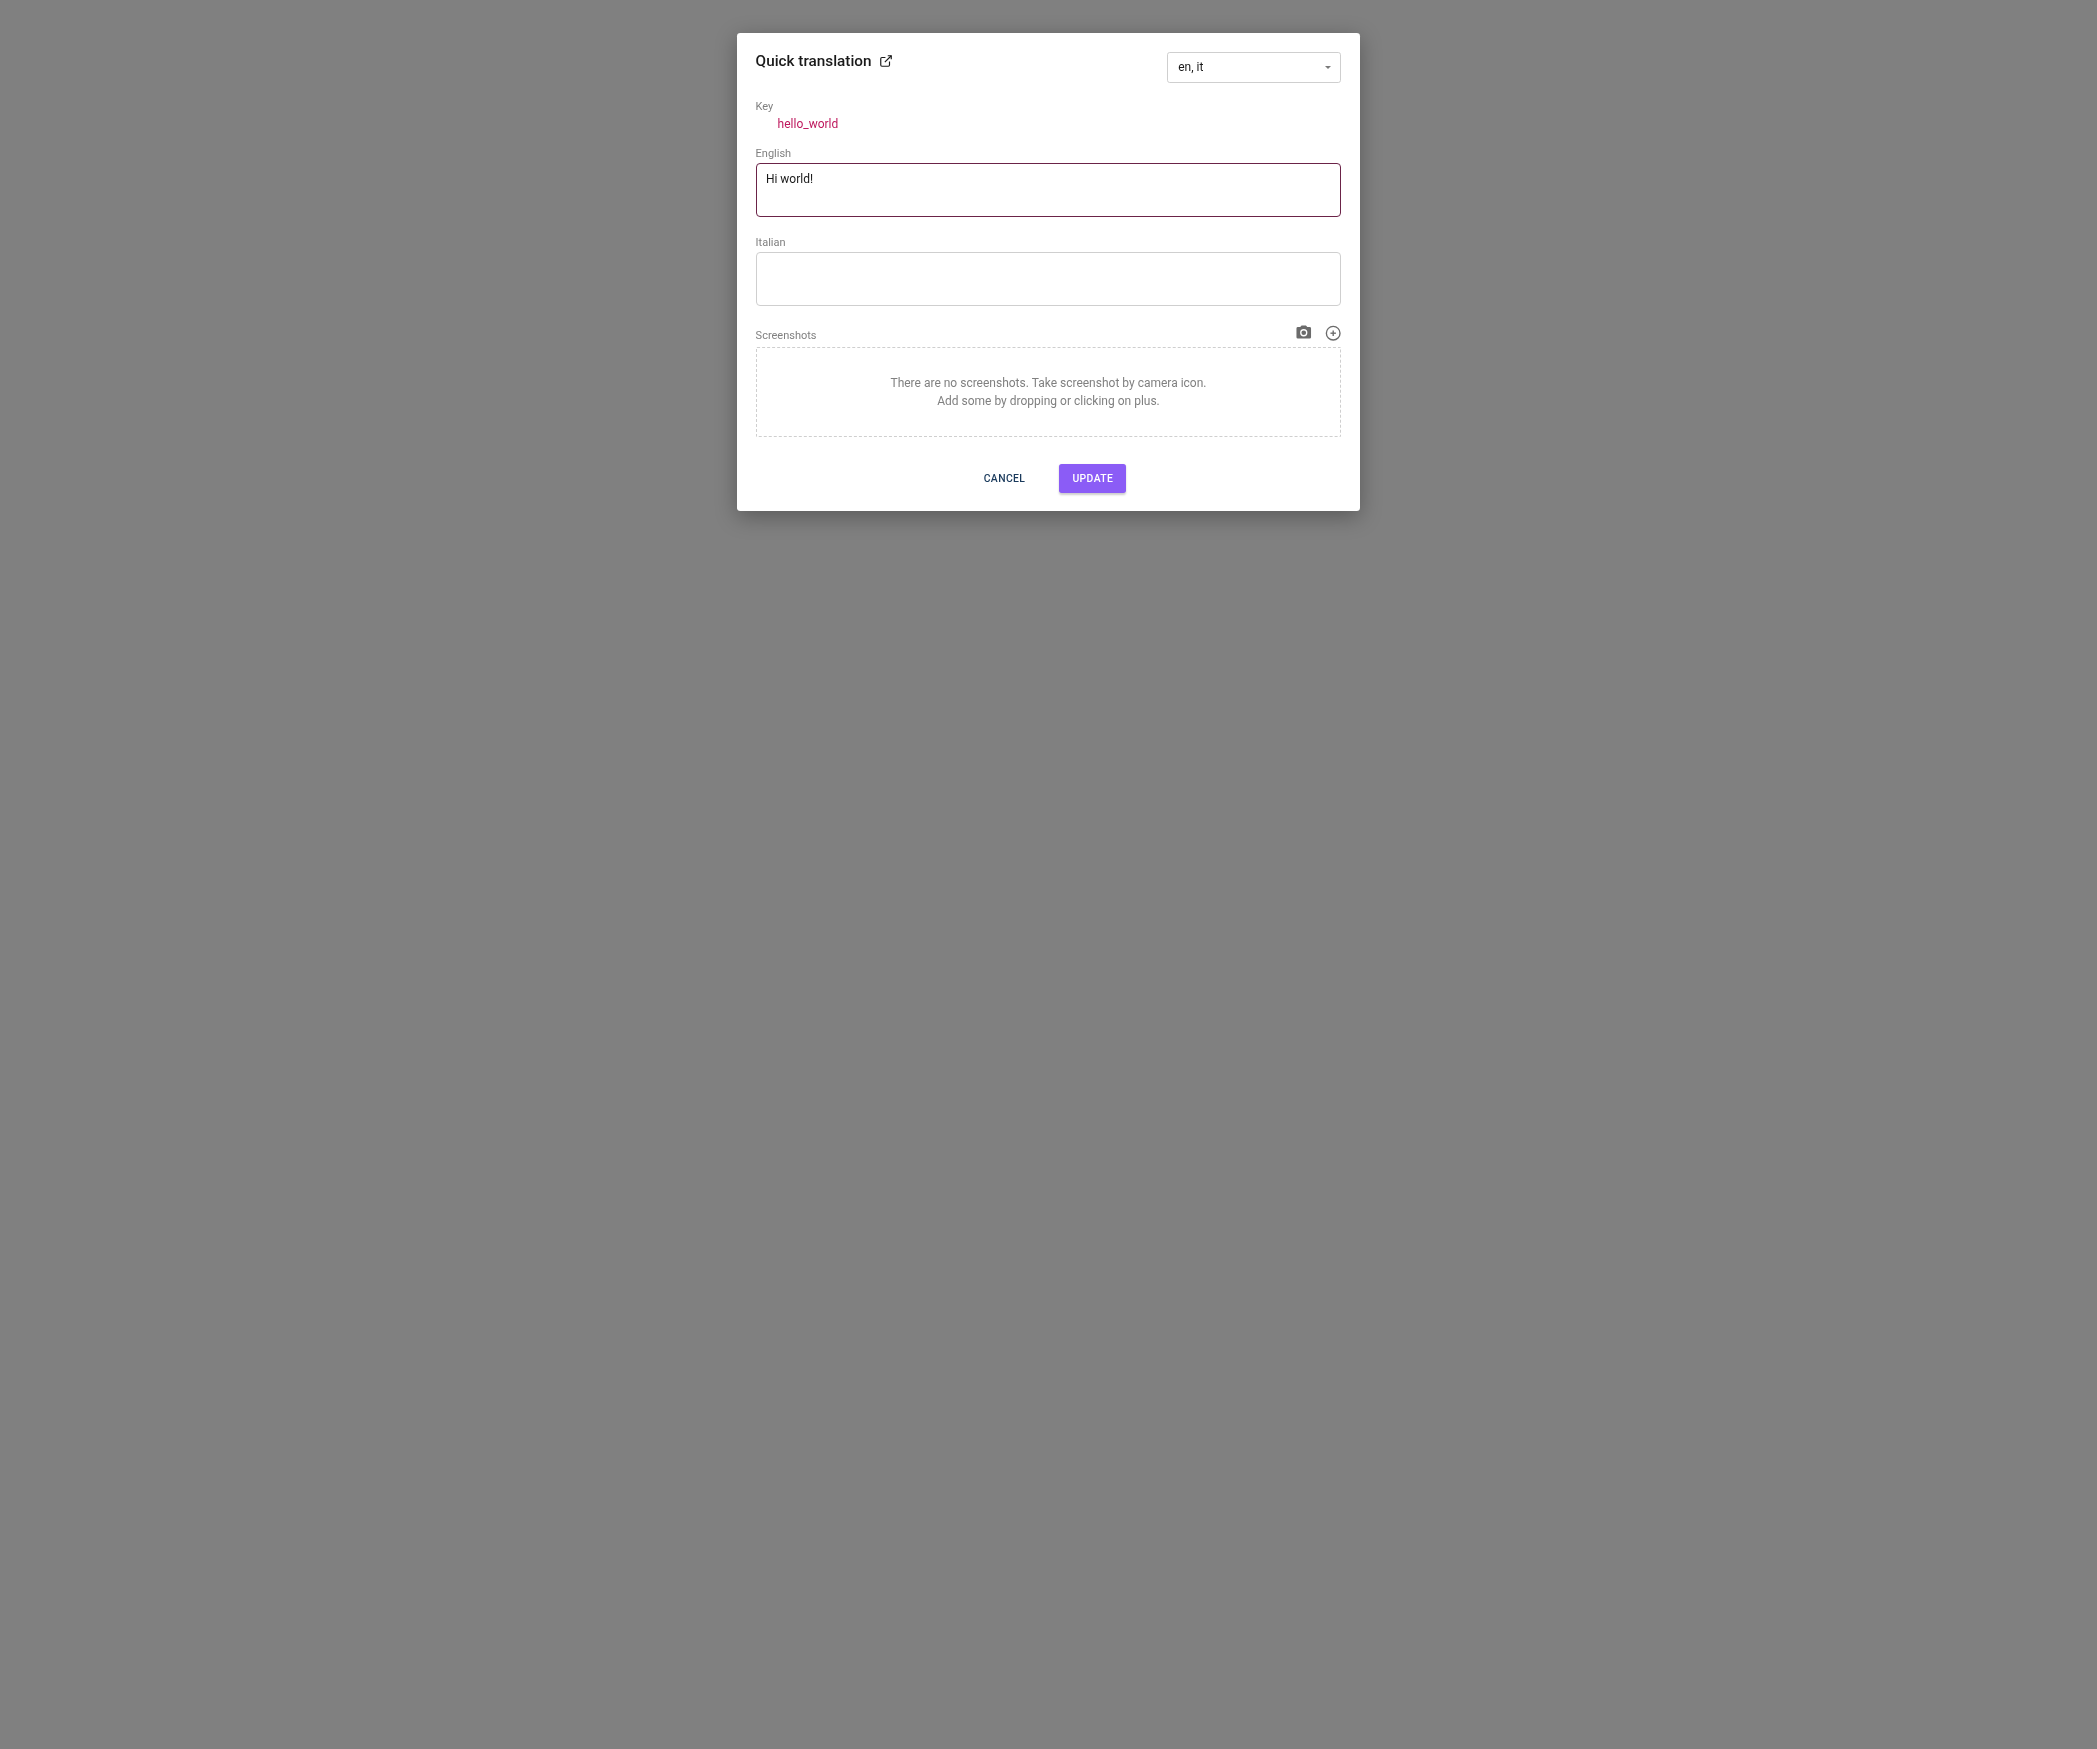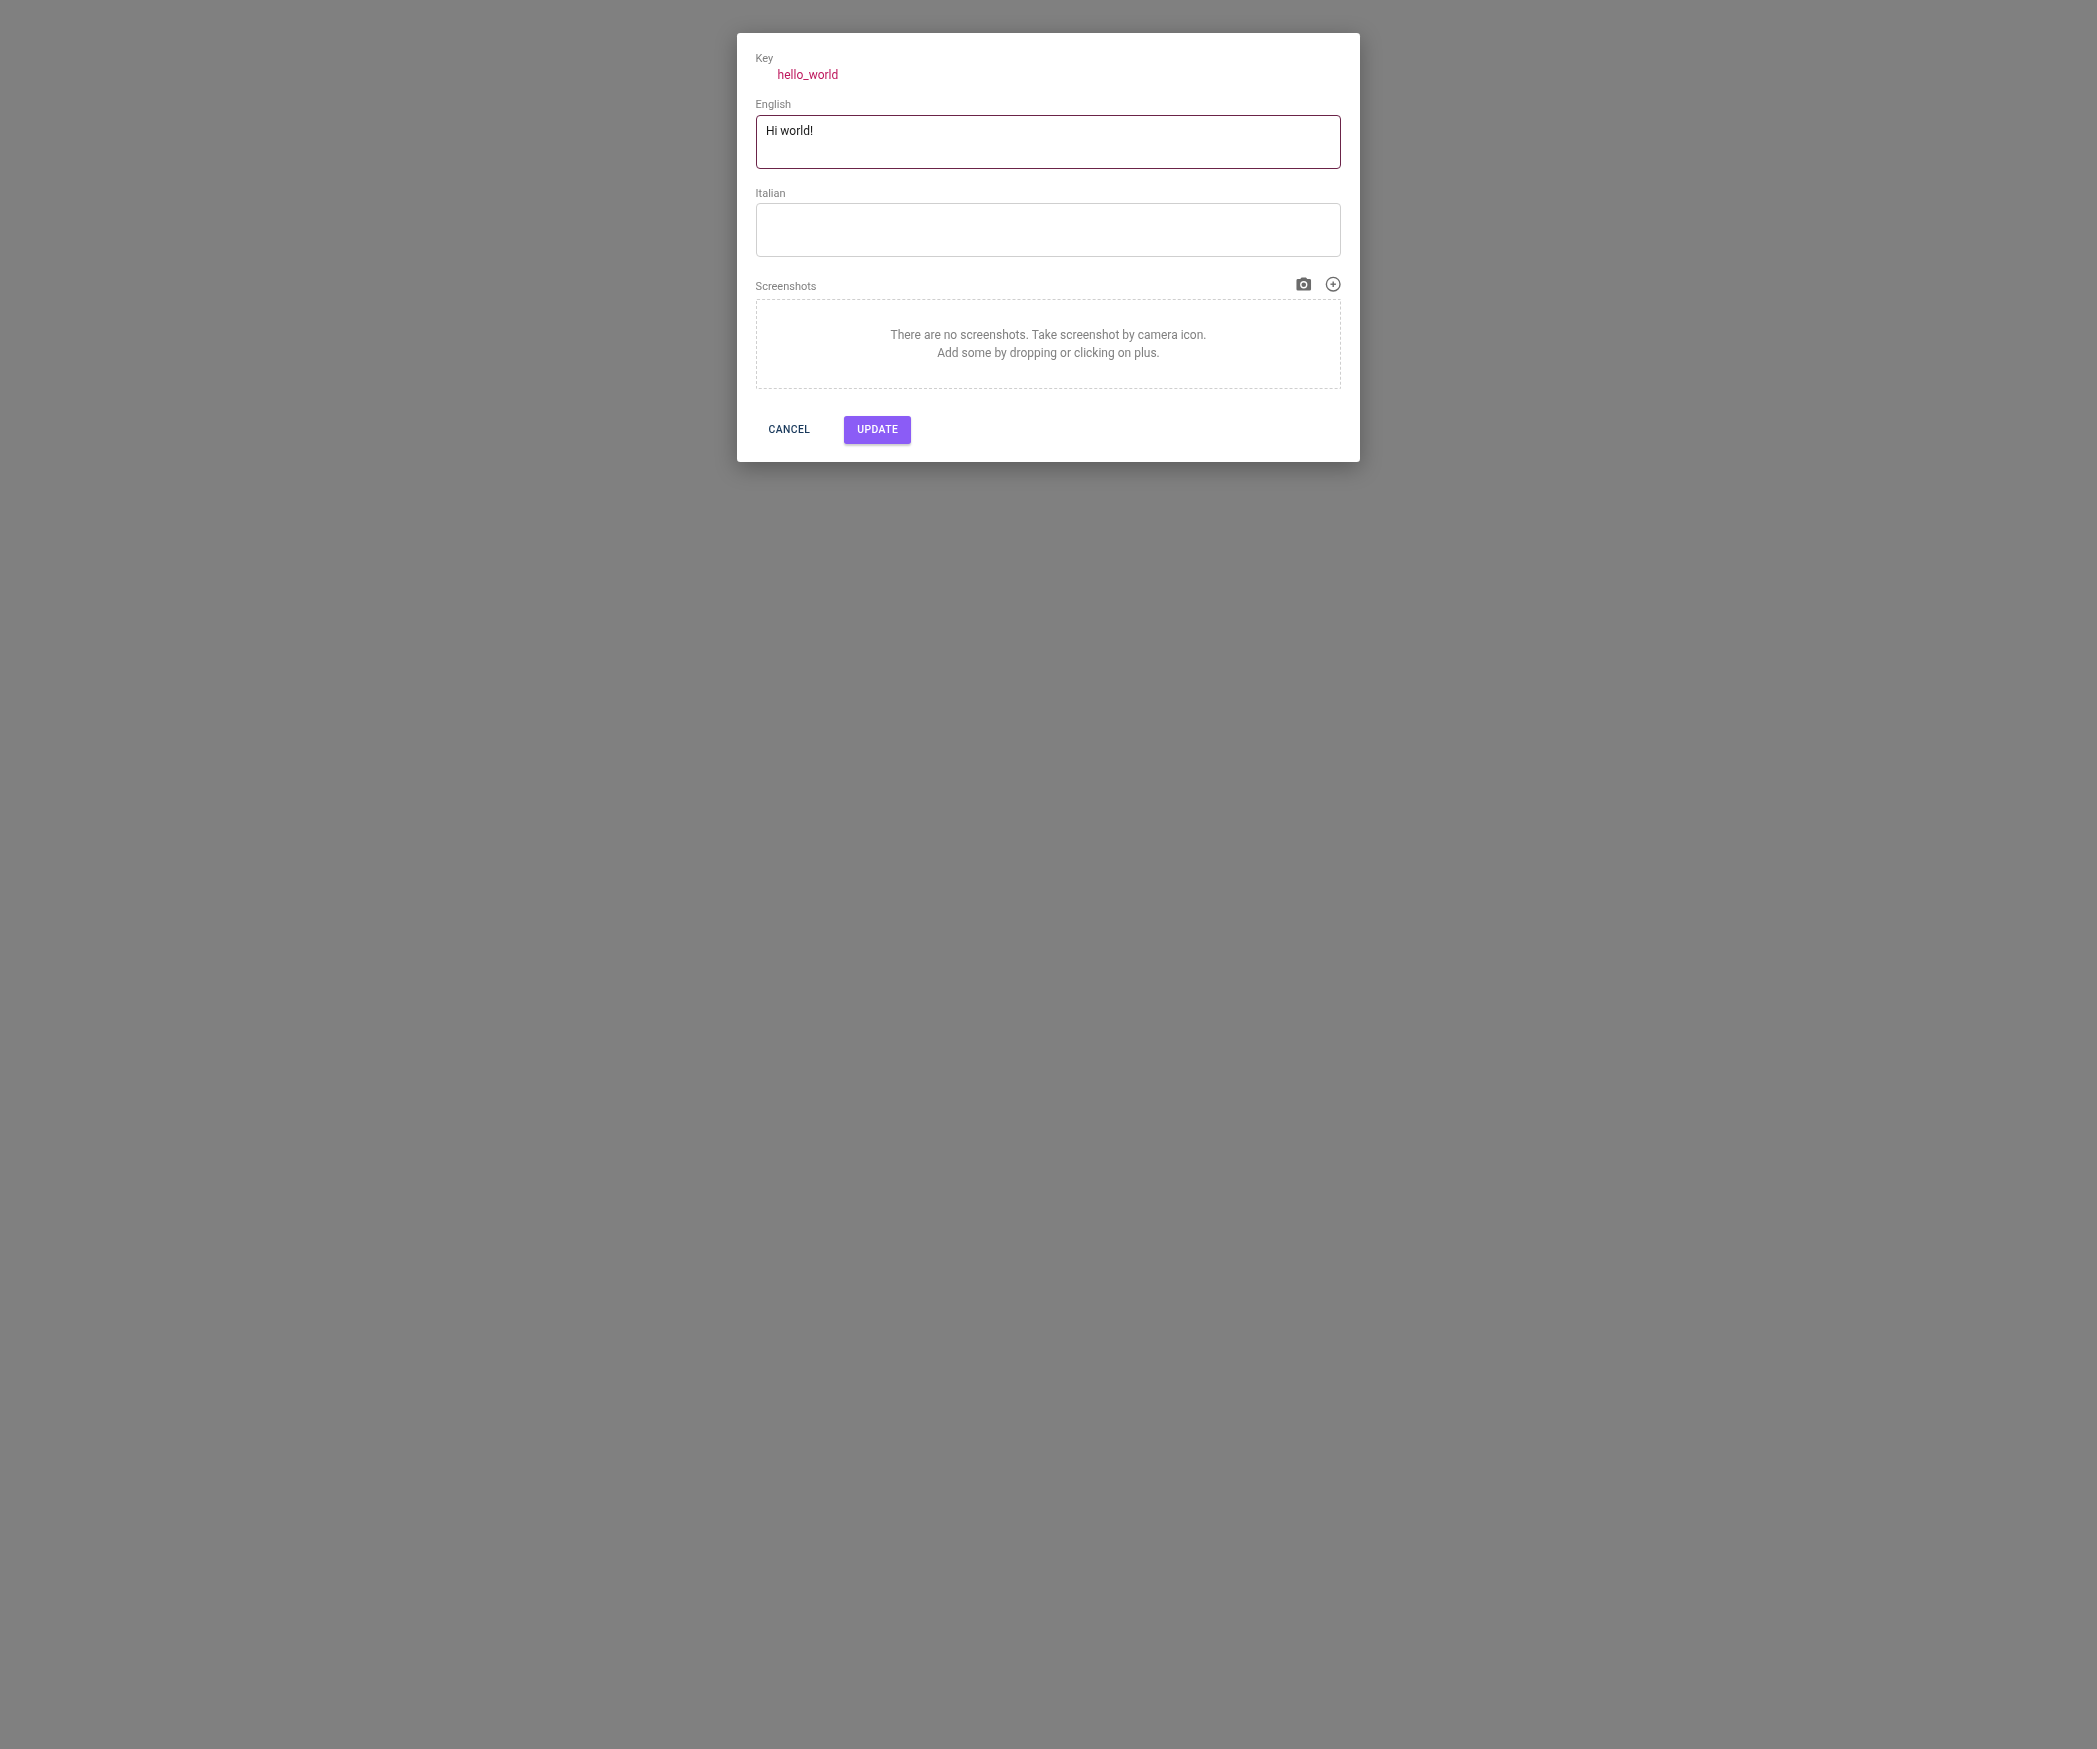--- a/index.html
+++ b/index.html
@@ -163,21 +163,21 @@
     }
     
     .dropzone-text {
       font-size: 12px;
       color: #808080;
       line-height: 1.5;
     }
     
     .dialog-actions {
       display: flex;
-      justify-content: flex-start;
+      justify-content: center;
       gap: 21px;
       align-items: center;
       margin-top: 27px;
     }
     
     .btn {
       font-size: 10.4px;
       font-weight: 500;
       letter-spacing: 0.4px;
       padding: 7.6px 13px;
@@ -196,20 +196,36 @@
       background-color: #8b5cf6;
       color: #ffffff;
       box-shadow: 0 1.1px 2.2px rgba(0,0,0,0.2);
     }
   </style>
 </head>
 <body>
 
 <div class="dialog">
 
+  <div class="dialog-header">
+    <div class="title-group">
+      <h2 class="dialog-title">Quick translation</h2>
+      <span class="open-icon">
+        <svg viewBox="0 0 24 24">
+          <path d="M18 13v6a2 2 0 0 1-2 2H5a2 2 0 0 1-2-2V8a2 2 0 0 1 2-2h6"></path>
+          <polyline points="15 3 21 3 21 9"></polyline>
+          <line x1="10" y1="14" x2="21" y2="3"></line>
+        </svg>
+      </span>
+    </div>
+    <div class="lang-select">
+      <span>en, it</span>
+      <span class="caret"></span>
+    </div>
+  </div>
 
   <div class="field-group">
     <span class="field-label">Key</span>
     <div class="field-value">hello_world</div>
   </div>
 
   <div class="field-group">
     <span class="field-label">English</span>
     <div class="textarea-wrapper">
       <textarea class="textarea focused" style="">Hi world!</textarea>

